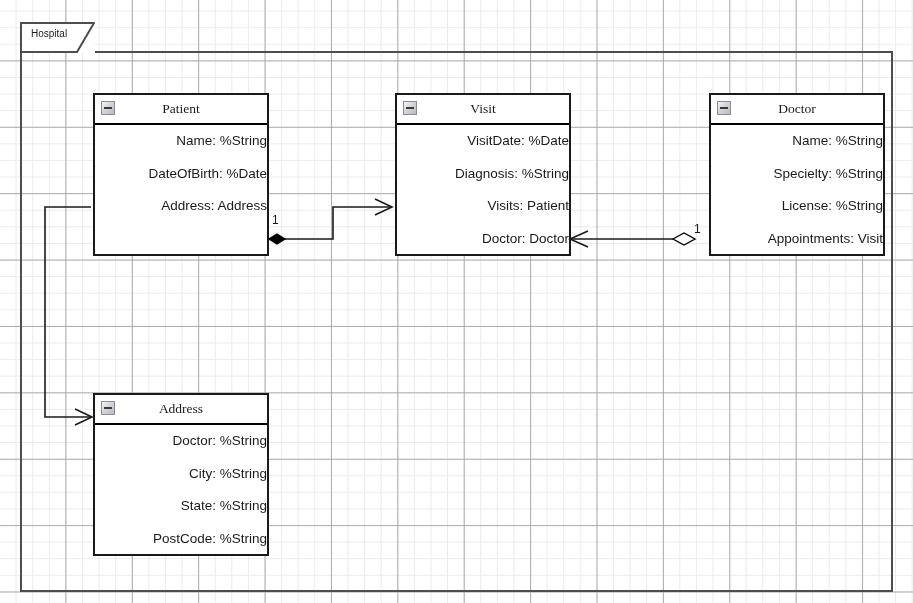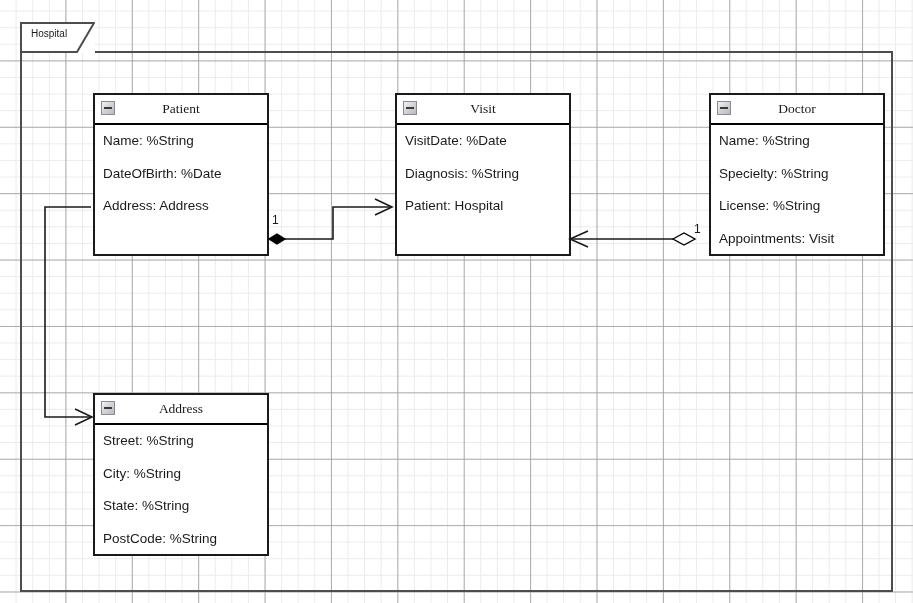--- a/index.html
+++ b/index.html
@@ -104,20 +104,21 @@
     padding: 0;
   }
   .attr {
     height: 32.5px;
     line-height: 32.5px;
     padding-left: 8px;
     font-size: 13.5px;
     color: #1a1a1a;
     white-space: nowrap;
     overflow: visible;
+    text-align: right;
   }
 
   
   .conn {
     position: absolute;
     left: 0;
     top: 0;
     width: 913px;
     height: 603px;
     pointer-events: none;
@@ -164,21 +165,22 @@
   <div class="cls" style="left:395px; top:93px; width:176px; height:163px;">
     <div class="cls-header">
       <div class="collapse-btn">
           <span class="minus"></span>
         </div>
       <span class="cls-title">Visit</span>
     </div>
     <div class="cls-body">
       <div class="attr">VisitDate: %Date</div>
       <div class="attr">Diagnosis: %String</div>
-      <div class="attr">Patient: Hospital</div>
+      <div class="attr">Visits: Patient</div>
+      <div class="attr">Doctor: Doctor</div>
     </div>
   </div>
 
   <div class="cls" style="left:709px; top:93px; width:176px; height:163px;">
     <div class="cls-header">
       <div class="collapse-btn">
           <span class="minus"></span>
         </div>
       <span class="cls-title">Doctor</span>
     </div>
@@ -191,21 +193,21 @@
   </div>
 
   <div class="cls" style="left:93px; top:393px; width:176px; height:163px;">
     <div class="cls-header">
       <div class="collapse-btn">
           <span class="minus"></span>
         </div>
       <span class="cls-title">Address</span>
     </div>
     <div class="cls-body">
-      <div class="attr">Street: %String</div>
+      <div class="attr">Doctor: %String</div>
       <div class="attr">City: %String</div>
       <div class="attr">State: %String</div>
       <div class="attr">PostCode: %String</div>
     </div>
   </div>
 
   <svg class="conn">
 
     <g>
       <polyline points="285,239 333,239 333,207 391,207" stroke-width="1.6"></polyline>

